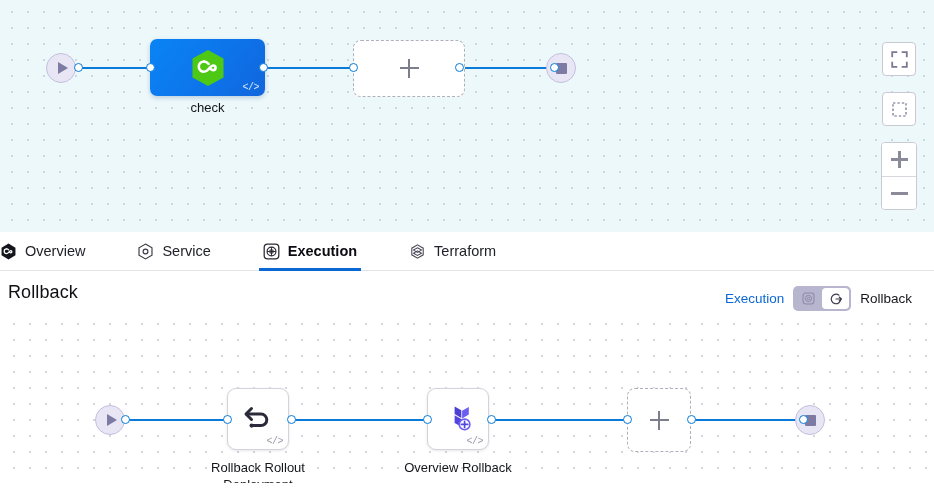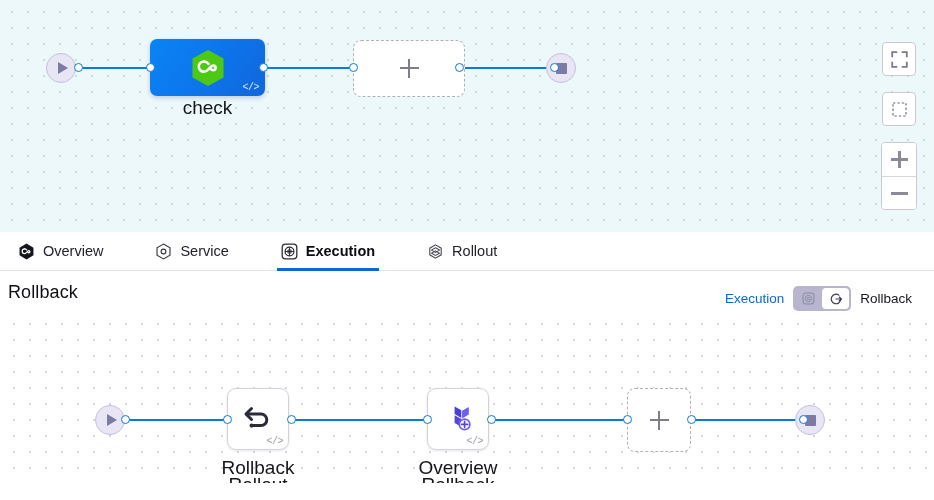--- a/index.html
+++ b/index.html
@@ -94,21 +94,21 @@
     bottom: 3px;
     font-size: 10px;
     line-height: 10px;
     font-family: "Liberation Mono", monospace;
     color: rgba(255,255,255,.85);
     letter-spacing: -.5px;
   }
   .node-label {
     position: absolute;
     text-align: center;
-    font-size: 19px;
+    font-size: 13px;
     color: #15161a;
     line-height: 17px;
     z-index: 3;
   }
 
   
   .add-box {
     position: absolute;
     background: #ffffff;
     border: 1.6px dashed #b0b0bb;
@@ -178,21 +178,20 @@
   .zoom-minus:after { top: 7px; left: 0; height: 3px; width: 17px; }
 
   
   .tab-bar {
     position: relative;
     height: 39px;
     background: #ffffff;
     border-bottom: 1px solid #e3e3e8;
     display: flex;
     align-items: center;
-    padding-left: 18px;
     box-sizing: border-box;
   }
   .tab {
     display: flex;
     align-items: center;
     gap: 8px;
     height: 39px;
     margin-right: 52px;
     cursor: pointer;
     position: relative;
@@ -382,21 +381,21 @@
     </svg>
     <span class="tab-label">Execution</span>
   </div>
 
   <div class="tab">
     <svg class="tab-icon" viewBox="0 0 20 22">
       <path d="M10 2.4 L17.4 6.7 L17.4 15.3 L10 19.6 L2.6 15.3 L2.6 6.7 Z" fill="none" stroke="#4a4a57" stroke-width="1.4"></path>
       <path d="M10 6.2 L15.2 9.2 L10 12.2 L4.8 9.2 Z" fill="none" stroke="#4a4a57" stroke-width="1.3"></path>
       <path d="M10 10.2 L15.2 13.2 L10 16.2 L4.8 13.2 Z" fill="none" stroke="#4a4a57" stroke-width="1.3"></path>
     </svg>
-    <span class="tab-label">Rollout</span>
+    <span class="tab-label">Terraform</span>
   </div>
 </div>
 
 <div class="rollback-header">
   <div class="rollback-title">Rollback</div>
 
   <div class="header-right">
     <span class="toggle-caption">Execution</span>
 
     <div class="seg-toggle">

